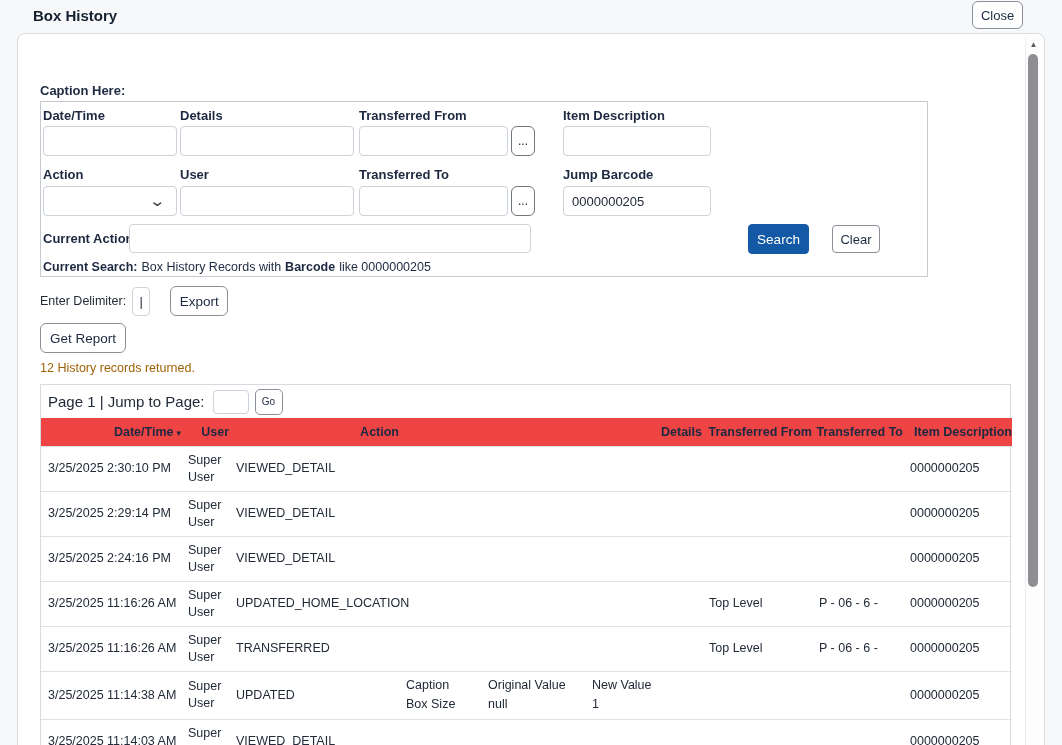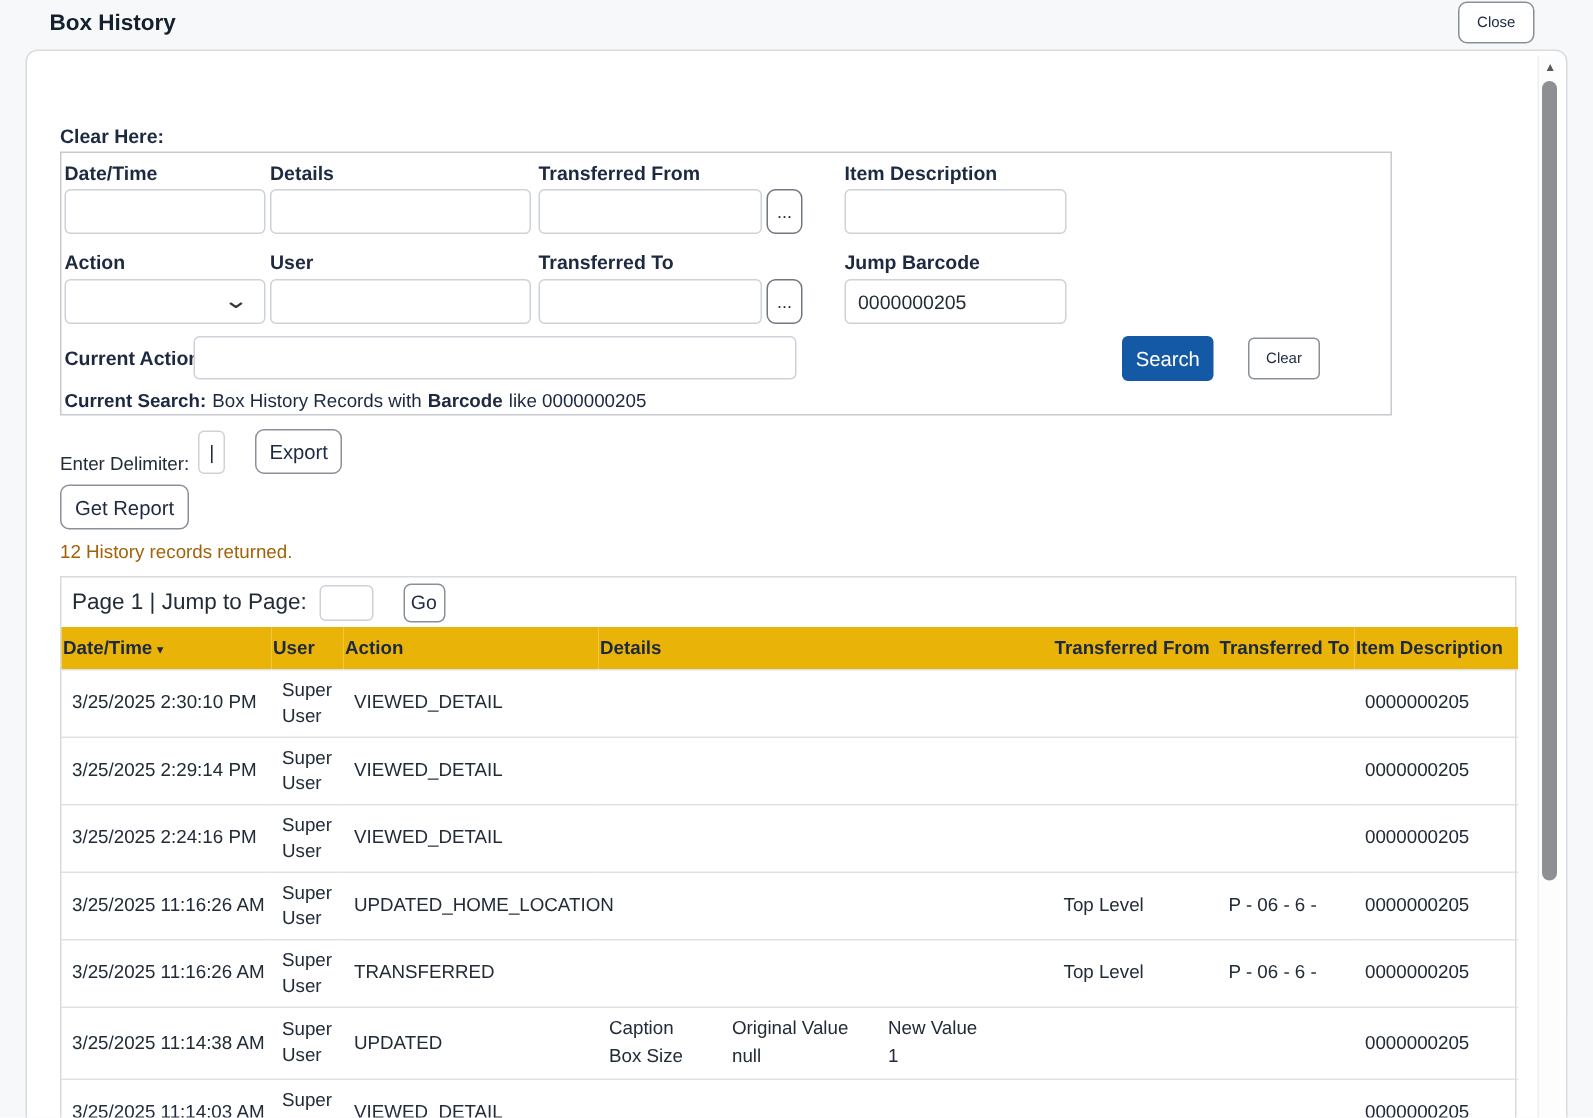--- a/index.html
+++ b/index.html
@@ -11,21 +11,21 @@
     font-size:13px;
   }
   
   .top-bar {
     height:29px; display:flex; align-items:center; justify-content:space-between;
     padding:1px 39px 0 33px;
   }
   .page-title { font-weight:bold; font-size:15px; color:#15202f;text-align:right; }
   .btn {
     background:#fff; border:1px solid #8a9097; border-radius:6px;
-    color:#1c2940; font-size:10px; font-family:inherit; cursor:pointer;
+    color:#1c2940; font-size:13px; font-family:inherit; cursor:pointer;
     display:inline-flex; align-items:center; justify-content:center;
   }
   .close-btn { width:51px; height:28px; }
   
   .panel {
     position:relative; margin:4px 17px 0 17px; height:720px;
     background:#fff; border:1px solid #d8dce0; border-radius:8px 8px 0 0;
   }
   .panel-content { padding:49px 0 0 22px; width:994px; }
   .section-label { font-weight:bold; color:#1c2940; font-size:13px; height:16px; }
@@ -51,40 +51,40 @@
   .search-btn {
     position:absolute; left:707px; top:122px; width:61px; height:30px;
     background:#1459a5; color:#fff; border:1px solid #1459a5; border-radius:4px;
     font-size:13.5px; font-family:inherit; cursor:pointer;
   }
   .clear-btn { position:absolute; left:791px; top:123px; width:48px; height:28px; border-radius:4px; }
   .cur-search { position:absolute; left:2px; top:158px; font-size:12.5px; color:#1c2940; white-space:nowrap; }
   .cur-search .b { font-weight:bold; }
   .cur-search span { margin-right:4px; }
   
-  .delim-row { margin-top:9px; height:30px; display:flex; align-items:flex-end; }
+  .delim-row { margin-top:9px; height:30px; display:flex; align-items:center; }
   .delim-label { font-size:12.5px; color:#222b38; margin-right:6px; }
   .delim-input {
     width:18px; height:29px; border:1px solid #cdd2d8; border-radius:4px;
     text-align:center; font-family:inherit; font-size:13px; color:#222b38; padding:0;
   }
   .export-btn { margin-left:20px; width:58px; height:30px; font-size:13.5px; }
   .report-btn { margin-top:7px; width:86px; height:30px; font-size:13.5px;text-align:right; }
   .count-text { margin-top:8px; height:16px; font-size:12.5px; color:#a16207; }
   
   .table-box { margin-top:7px; width:971px; border:1px solid #d7dbdf; background:#fff; }
   .pag-row { height:33px; display:flex; align-items:center; padding-left:7px; }
   .pag-text { font-size:15px; color:#222b38; margin-right:8px; }
   .pag-input { width:36px; height:24px; border:1px solid #cdd2d8; border-radius:4px; padding:0 4px; font-family:inherit; font-size:13px; }
-  .go-btn { margin-left:20px; width:28px; height:26px; border-radius:5px; font-size:13px; }
+  .go-btn { margin-left:6px; width:28px; height:26px; border-radius:5px; font-size:10px; }
   table { border-collapse:collapse; table-layout:fixed; width:971px; font-size:12.5px; }
   col.c1{width:140px} col.c2{width:48px} col.c3{width:170px} col.c4{width:303px}
   col.c5{width:110px} col.c6{width:91px} col.c7{width:109px}
   thead th {
-    background:#eab308; height:28px; text-align:left; padding-left:1px;
+    background:#ef4444; height:28px; text-align:right; padding-left:1px;
     font-weight:bold; color:#1c2940; font-size:12.5px;
   }
   tbody td {
     height:45px; padding-left:7px; vertical-align:middle; color:#222b38;
     border-top:1px solid #dee2e6; line-height:1.35;
   }
   tr.tall td { height:48px; }
   .sort-ind { font-size:9px; margin-left:3px; color:#1c2940; }
   .detail-grid { display:flex; }
   .dcol1{width:82px} .dcol2{width:104px} .dcol3{flex:1}
@@ -98,21 +98,21 @@
 <body>
 
 <div class="top-bar">
   <div class="page-title">Box History</div>
   <button class="btn close-btn">Close</button>
 </div>
 
 <div class="panel">
   <div class="panel-content">
 
-    <div class="section-label">Clear Here:</div>
+    <div class="section-label">Caption Here:</div>
 
     
     <div class="search-form">
       <div class="f-label" style="left:2px;top:6px">Date/Time</div>
       <div class="f-label" style="left:139px;top:6px">Details</div>
       <div class="f-label" style="left:318px;top:6px">Transferred From</div>
       <div class="f-label" style="left:522px;top:6px">Item Description</div>
 
       <input class="f-input" style="left: 2px; top: 24px; width: 134px;">
       <input class="f-input" style="left: 139px; top: 24px; width: 174px;">

